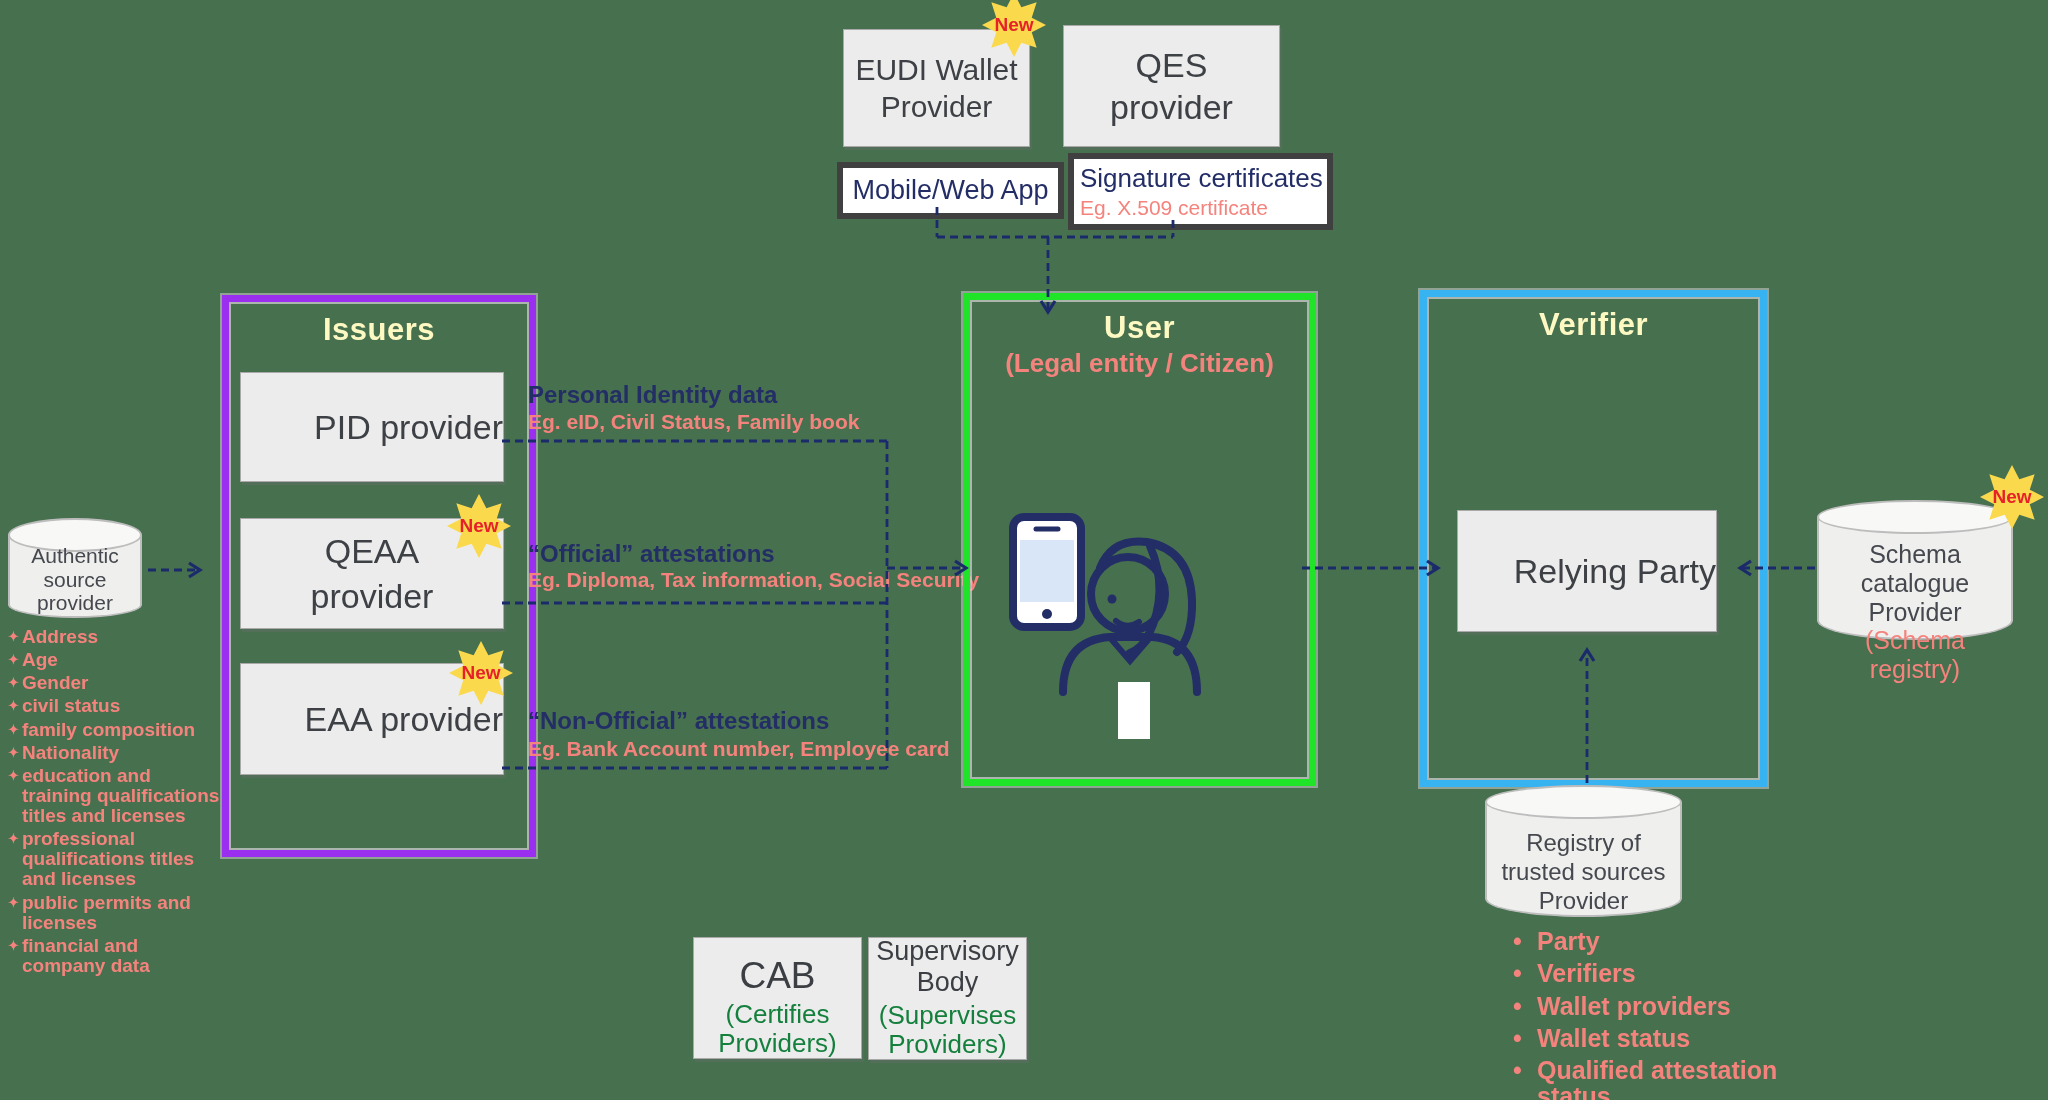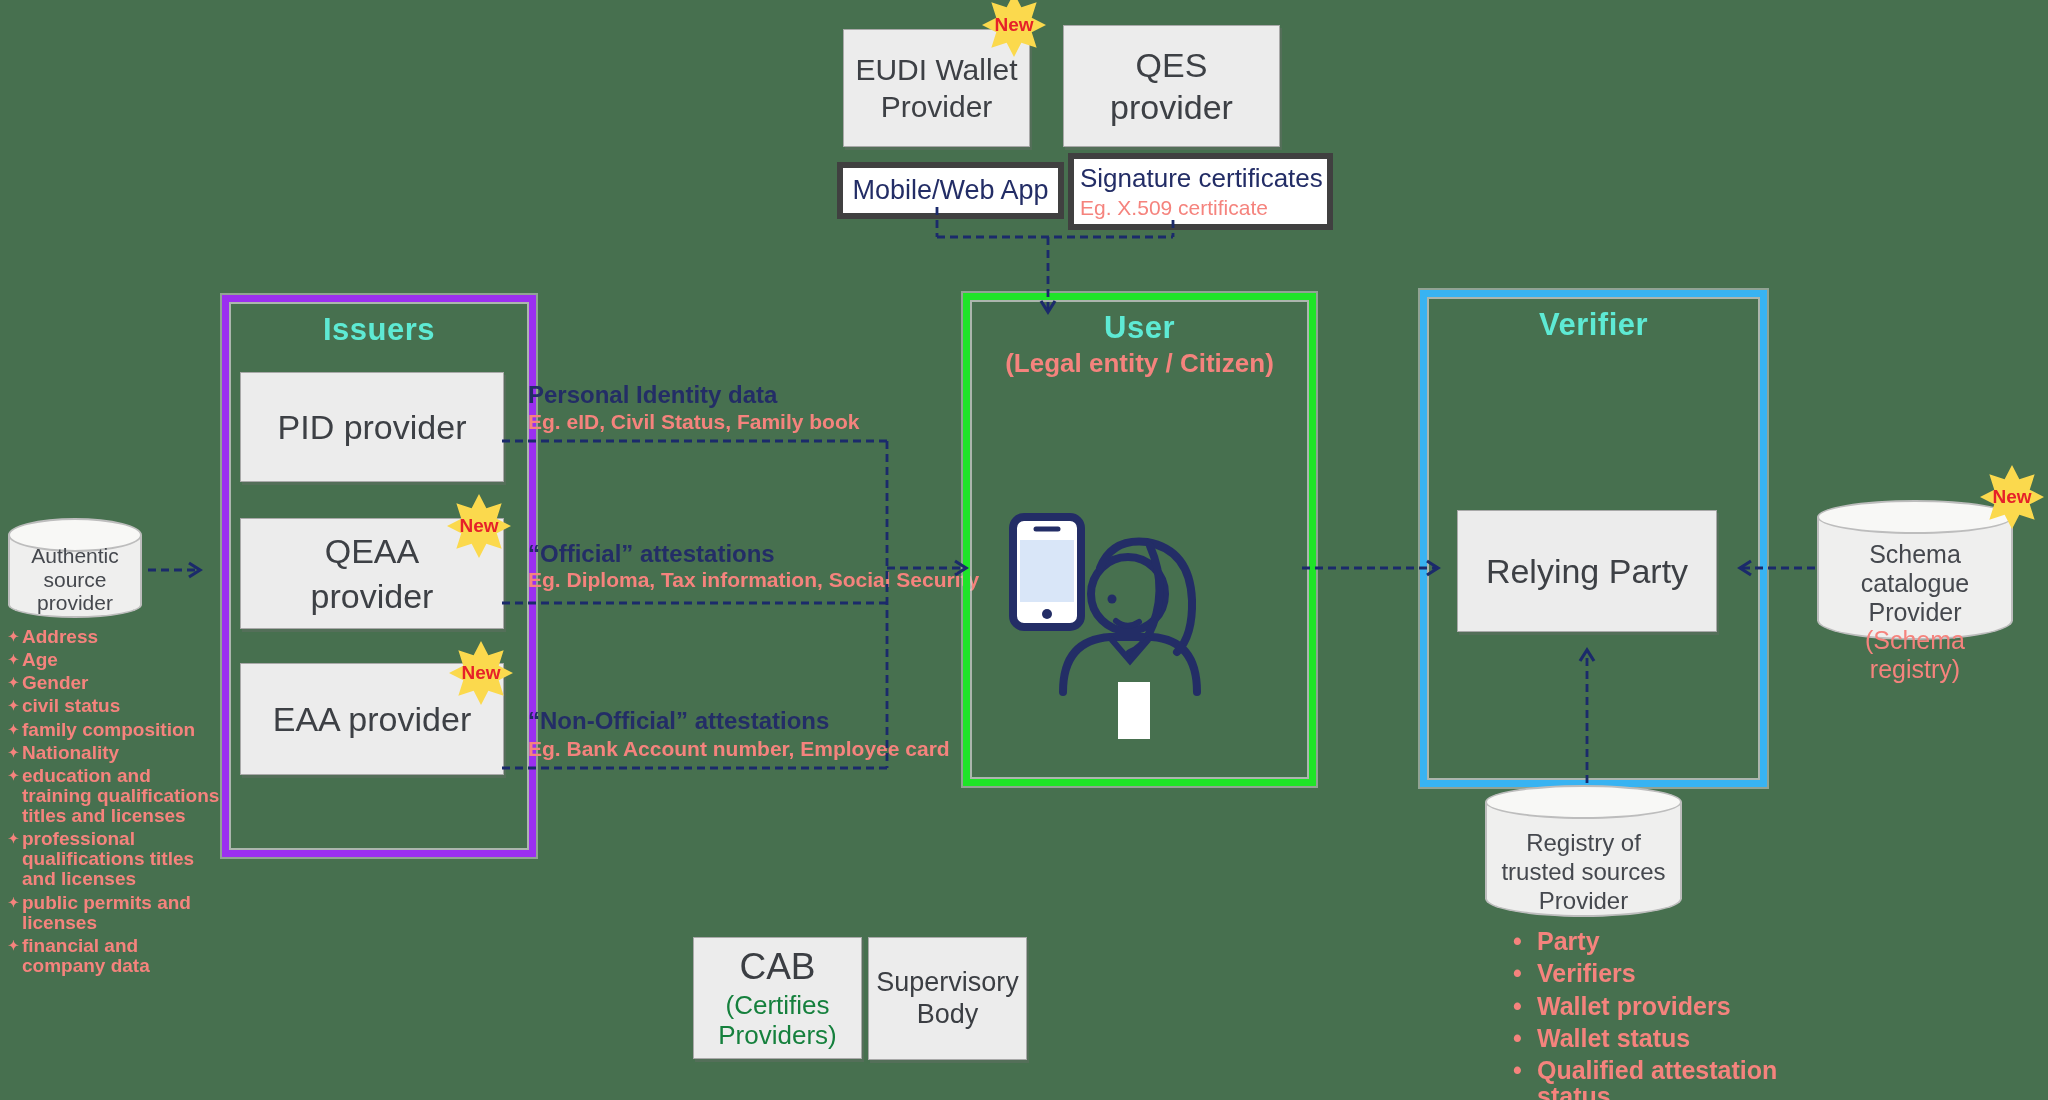--- a/index.html
+++ b/index.html
@@ -2,42 +2,42 @@
 <html><head>
 <meta charset="utf-8">
 <style>
   html,body{margin:0;padding:0;}
   body{width:2048px;height:1100px;position:relative;overflow:hidden;
        background:#47704f;font-family:"Liberation Sans",sans-serif;}
   .abs{position:absolute;}
 
   
   .node{background:#ececec;border:1px solid #a9a9a9;box-shadow:2px 3px 0 rgba(110,110,110,.35);
-        display:flex;align-items:center;justify-content:center;text-align:center;
+        display:flex;align-items:center;justify-content:flex-end;text-align:center;
         color:#3d4045;}
   .whitebox{background:#ffffff;border:6px solid #404040;display:flex;flex-direction:column;
         justify-content:center;color:#232d66;}
 
   
   .eudi-box{left:843px;top:29px;width:185px;height:116px;font-size:30px;line-height:1.25;}
   .qes-box{left:1063px;top:25px;width:215px;height:120px;font-size:34px;line-height:1.25;}
   .qes-box .inner{width:150px;margin:0 auto;}
   .eudi-box .inner{width:170px;margin:0 auto;}
   .mobile-box{left:837px;top:162px;width:215px;height:45px;font-size:27px;align-items:center;}
   .sig-box{left:1068px;top:153px;width:247px;height:65px;padding-left:6px;}
   .sig-title{font-size:26px;color:#232d66;}
   .sig-eg{font-size:21px;color:#f5837d;margin-top:2px;}
 
   
   .section{border-style:solid;box-shadow:inset 0 0 0 2px rgba(205,205,205,.75),0 0 0 2px rgba(205,205,205,.55);}
   .issuers-box{left:222px;top:295px;width:300px;height:548px;border:7px solid #9b2ff0;}
   .user-box{left:963px;top:293px;width:339px;height:479px;border:7px solid #1fe428;}
   .verifier-box{left:1420px;top:290px;width:333px;height:483px;border:7px solid #38b3f2;}
   .section-title{position:absolute;left:0;right:0;top:10px;text-align:center;
-        font-size:31px;font-weight:800;color:#5eead4;letter-spacing:.5px;}
+        font-size:31px;font-weight:800;color:#fef9c3;letter-spacing:.5px;}
   .user-sub{position:absolute;left:0;right:0;top:48px;text-align:center;
         font-size:26px;font-weight:600;color:#f5837d;}
 
   .pid-box{left:240px;top:372px;width:262px;height:108px;font-size:34px;}
   .qeaa-box{left:240px;top:518px;width:262px;height:109px;font-size:34px;line-height:1.3;}
   .qeaa-box .inner{width:170px;margin:0 auto;}
   .eaa-box{left:240px;top:663px;width:262px;height:110px;font-size:34px;}
   .relying-box{left:1457px;top:510px;width:258px;height:120px;font-size:34px;}
 
   
@@ -241,20 +241,21 @@
       <span>Qualified attestation status</span>
     </div>
 </div>
 
 <div class="abs node cab-box z2">
   <div class="cab-title">CAB</div>
   <div class="sub-salmon">(Certifies Providers)</div>
 </div>
 <div class="abs node sup-box z2">
   <div class="sup-title">Supervisory Body</div>
+  <div class="sub-salmon">(Supervises Providers)</div>
 </div>
 
 <svg class="overlay" width="2048" height="1100" viewBox="0 0 2048 1100">
   <defs>
     <marker id="arw" markerUnits="userSpaceOnUse" markerWidth="22" markerHeight="22" refX="15" refY="9" orient="auto">
       <path d="M4,2 L15,9 L4,16" fill="none" stroke="#1b2a6b" stroke-width="3.2"></path>
     </marker>
   </defs>
 
   <g stroke="#1b2a6b" stroke-width="2.8" fill="none" stroke-dasharray="8 5">

